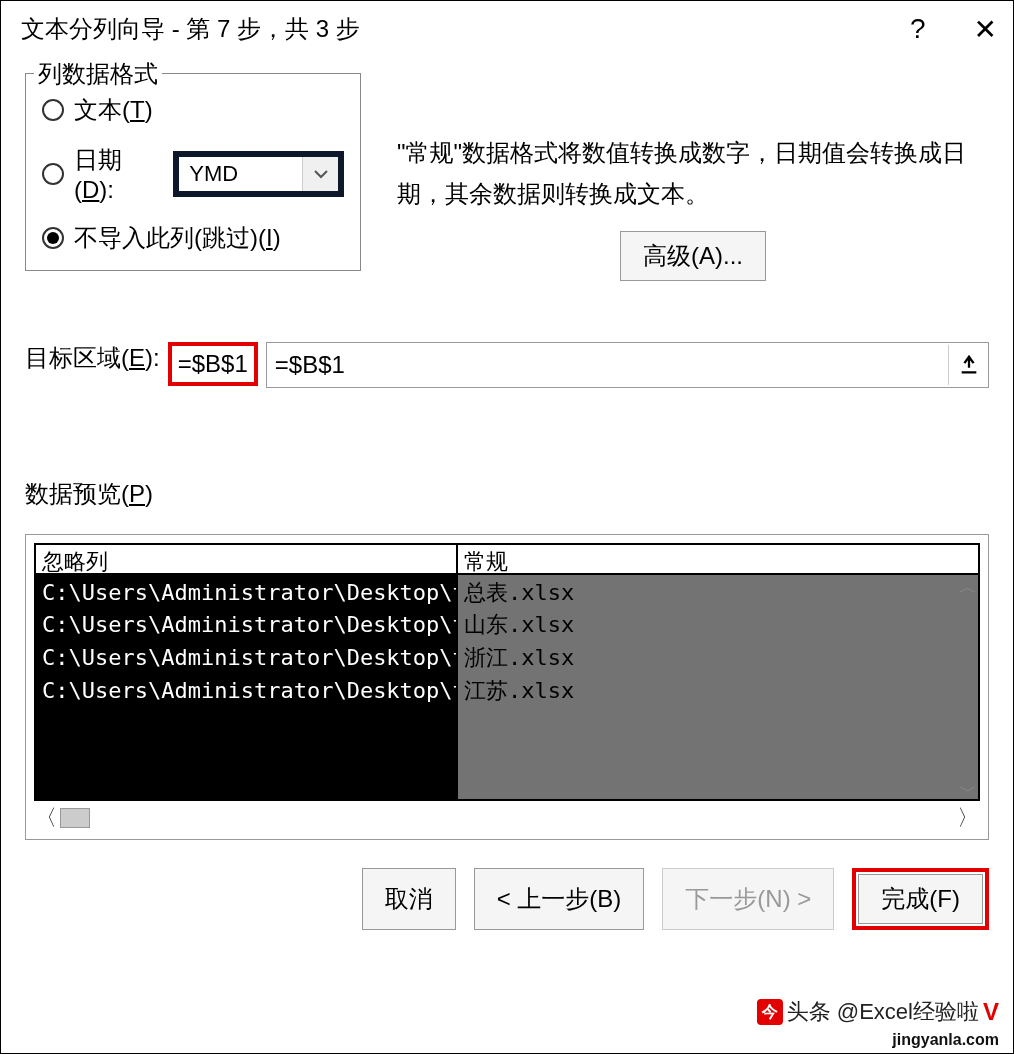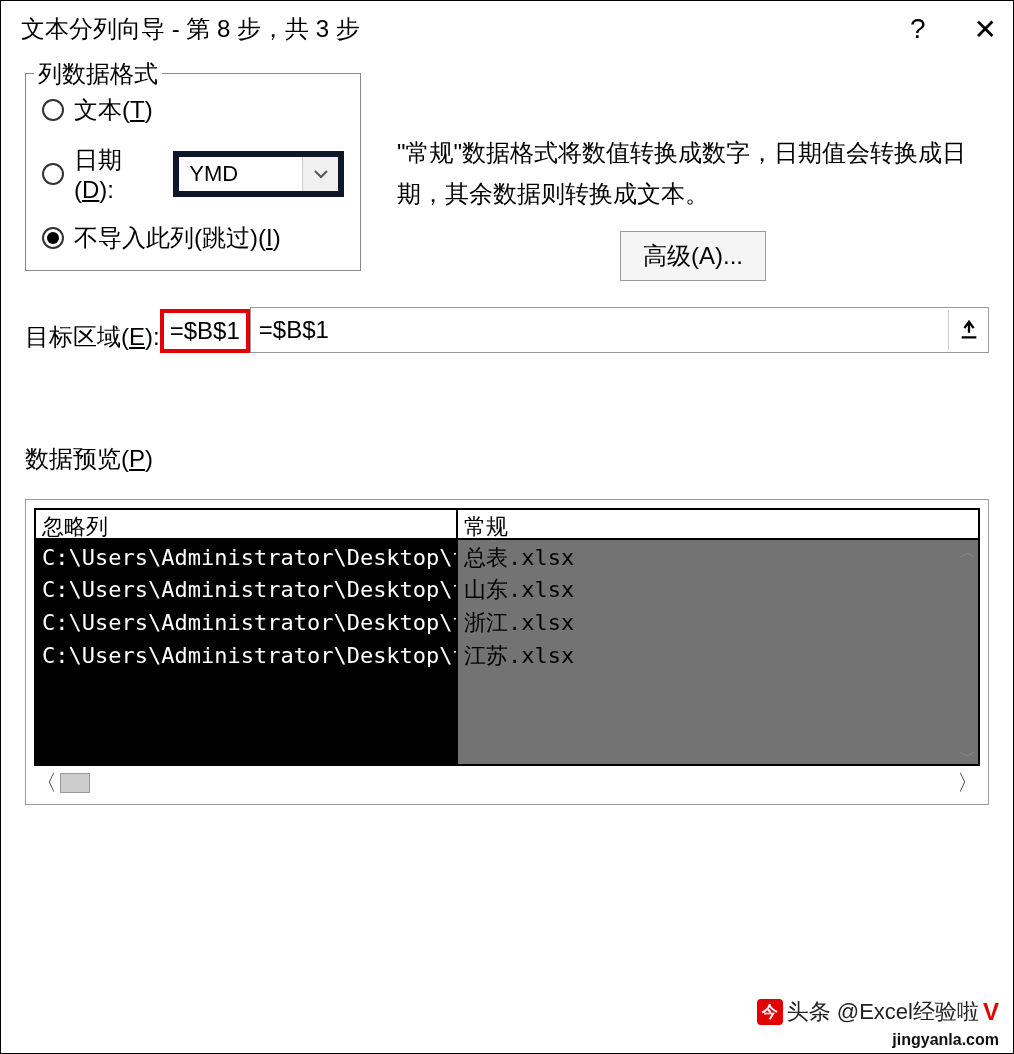--- a/index.html
+++ b/index.html
@@ -19,21 +19,21 @@
 .radio.selected::after { content: ""; width: 12px; height: 12px; background: #000; border-radius: 50%; }
 .radio-label u { text-decoration: underline; }
 .select { display: inline-flex; align-items: center; border: 6px solid #0f172a; height: 46px; width: 184px; margin-left: 8px; }
 .select-val { flex: 1; padding: 0 10px; font-size: 22px; }
 .select-arrow { width: 36px; height: 100%; display: flex; align-items: center; justify-content: center; border-left: 1px solid #ccc; background: #f0f0f0; }
 .select-arrow svg { width: 14px; height: 10px; }
 .right-desc { flex: 1; }
 .desc-text { font-size: 24px; line-height: 1.7; margin-top: 60px; }
 .adv-btn-wrap { display: flex; justify-content: center; margin-top: 16px; }
 .btn { border: 1px solid #999; background: #f5f5f5; font-size: 24px; padding: 8px 22px; cursor: default; }
-.target-row { display: flex; align-items: flex-end; margin-top: 26px; gap: 0; }
+.target-row { display: flex; align-items: flex-start; margin-top: 61px; gap: 8px; }
 .target-label { font-size: 24px; }
 .highlight-box { border: 4px solid #e30000; padding: 4px 6px; background: #fff; }
 .target-input-wrap { flex: 1; display: flex; align-items: center; border: 1px solid #999; height: 46px; }
 .target-input { flex: 1; border: none; padding: 0 8px; font-size: 24px; outline: none; font-family: inherit; }
 .range-btn { width: 40px; height: 40px; display: flex; align-items: center; justify-content: center; border-left: 1px solid #ccc; }
 .range-btn svg { width: 22px; height: 22px; }
 .preview-section { margin-top: 90px; }
 .preview-label { font-size: 24px; margin-bottom: 24px; }
 .preview-label u { text-decoration: underline; }
 .preview-box { border: 1px solid #999; padding: 8px; height: 306px; position: relative; display: flex; flex-direction: column; }
@@ -58,21 +58,21 @@
 .wm-logo { width: 26px; height: 26px; background: #e30000; color: #fff; border-radius: 4px; display: inline-flex; align-items: center; justify-content: center; font-size: 16px; font-weight: bold; }
 .wm-badge { color: #e30000; font-weight: bold; font-size: 24px; }
 .wm-url { position: absolute; right: 14px; bottom: 4px; font-size: 16px; font-weight: bold; color: #111; }
 </style>
 </head>
 <body>
 
 <div class="window">
 
   <div class="titlebar">
-    <div class="title">文本分列向导 - 第 8 步，共 3 步</div>
+    <div class="title">文本分列向导 - 第 7 步，共 3 步</div>
     <div class="title-controls">
       <span>?</span>
       <span>✕</span>
     </div>
   </div>
 
   <div class="content">
 
     <div class="row-area">
       <div class="fieldset">
@@ -171,20 +171,28 @@
         </div>
         <div class="hscroll">
           <span class="harrow">〈</span>
           <span class="hthumb"></span>
           <span class="hspacer"></span>
           <span class="harrow">〉</span>
         </div>
       </div>
     </div>
 
+    <div class="buttons">
+      <button class="btn"><span>取消</span></button>
+      <button class="btn"><span>&lt; 上一步(B)</span></button>
+      <button class="btn btn-disabled"><span>下一步(N) &gt;</span></button>
+      <span class="finish-wrap">
+        <button class="btn"><span>完成(F)</span></button>
+      </span>
+    </div>
 
   </div>
 
   <div class="watermark">
     <span class="wm-logo">今</span>
     <span>头条 @Excel经验啦</span>
     <span class="wm-badge">V</span>
   </div>
   <div class="wm-url">jingyanla.com</div>
 

